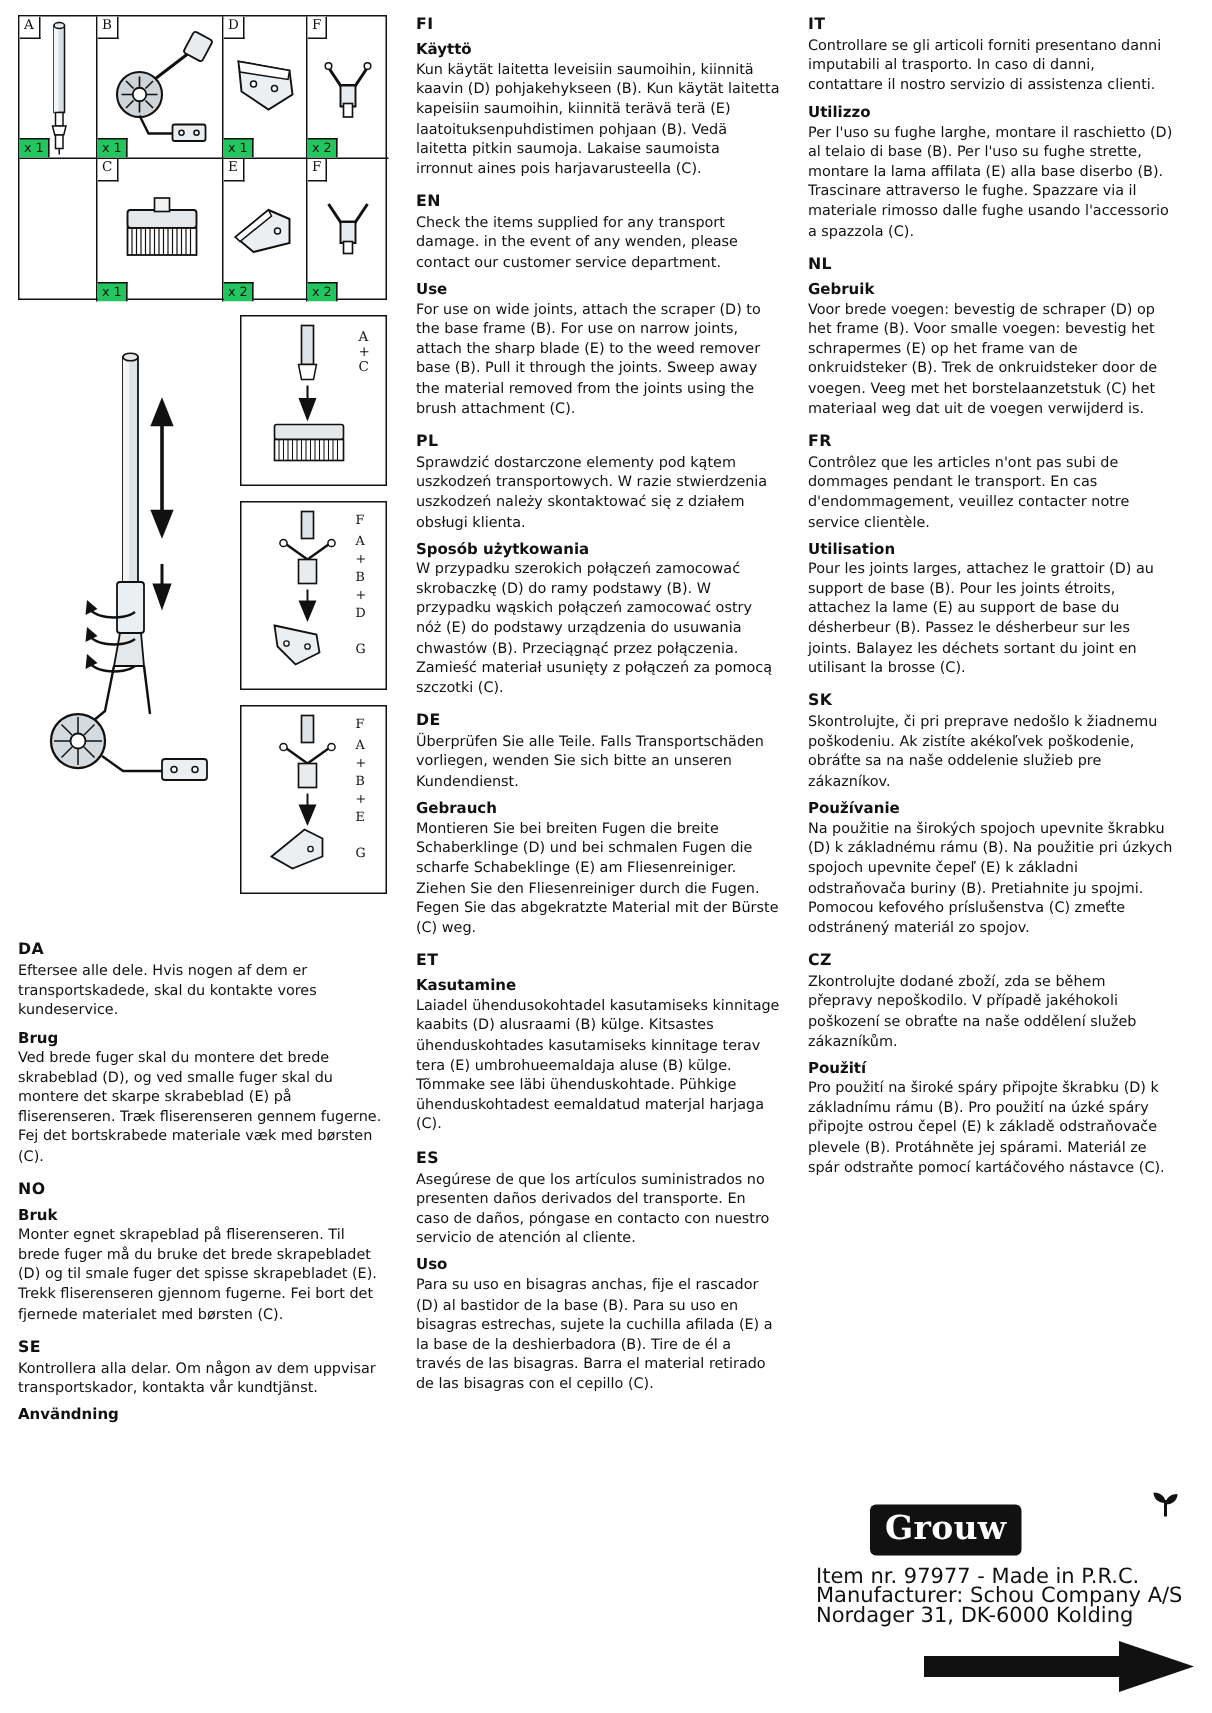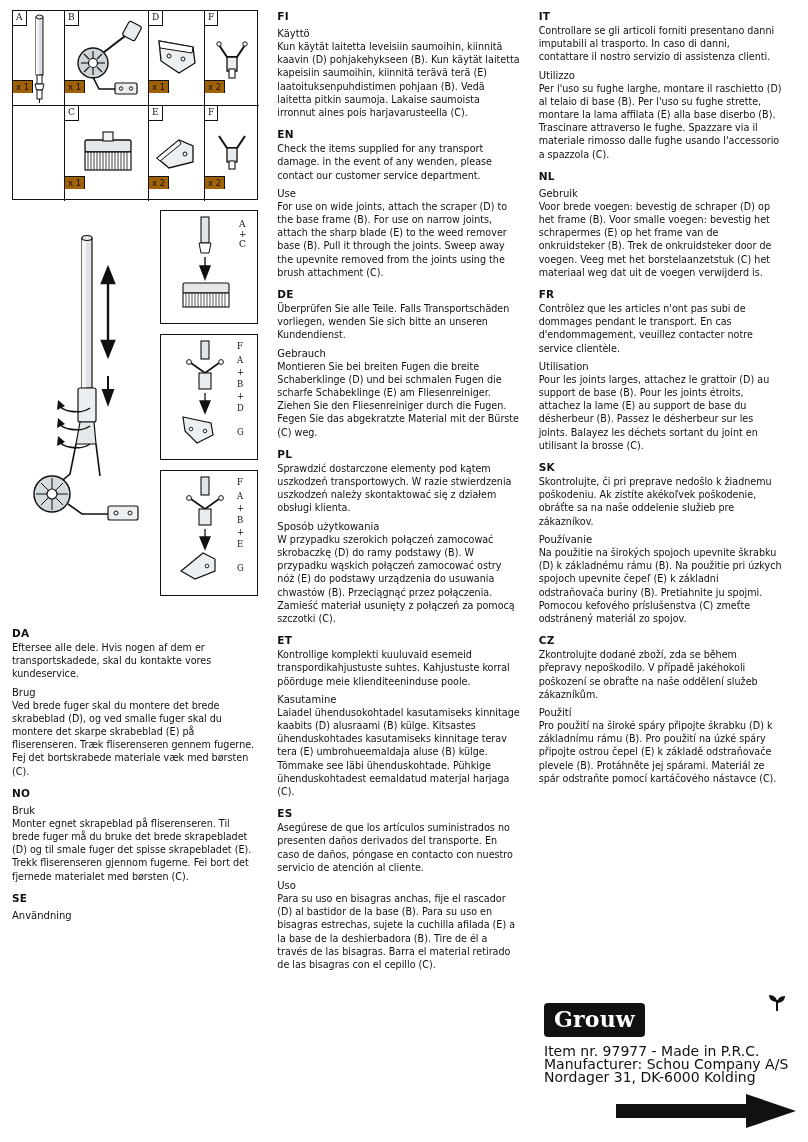--- a/index.html
+++ b/index.html
@@ -56,27 +56,27 @@
     border-bottom: 1.2px solid #111;
     font-size: 9px;
     line-height: 1;
     padding: 2px 3px 3px 3px;
     background: #fff;
     font-family: "DejaVu Serif", serif;
     z-index: 3;
   }
   .cell .qty {
     position: absolute;
-    left: 0; bottom: 12px;
+    left: 0; bottom: 0;
     border-right: 1.2px solid #111;
     border-top: 1.2px solid #111;
     font-size: 8.5px;
     line-height: 1;
     padding: 2px 3px;
-    background: #a16207;
+    background: #22c55e;
     z-index: 3;
   }
   .cell .art {
     position: absolute;
     inset: 0;
   }
 
   .main-fig {
     margin-top: 8px;
     width: 246px;
@@ -93,39 +93,39 @@
   .lang { margin-bottom: 2px; }
   .lang-code {
     font-size: 10.5px;
     font-weight: bold;
     margin-top: 9px;
     margin-bottom: 2px;
     letter-spacing: .3px;
   }
   .sub-head {
     font-size: 10px;
-    font-weight: normal;
+    font-weight: bold;
     margin-top: 6px;
     margin-bottom: 1px;
   }
   p.body {
     font-size: 9.6px;
     line-height: 13.2px;
     margin: 0 0 2px 0;
     text-align: left;
   }
 
   
   .footer {
     position: absolute;
     right: 14px;
     bottom: 58px;
     width: 250px;
   }
-  .logo-row { display: flex; align-items: center; }
+  .logo-row { display: flex; align-items: center; margin-left: 36px; }
   .logo-badge {
     background: #111;
     color: #fff;
     font-family: "DejaVu Serif", serif;
     font-weight: bold;
     font-size: 22px;
     padding: 3px 10px 5px 10px;
     border-radius: 4px;
     letter-spacing: .2px;
     position: relative;
@@ -426,56 +426,56 @@
       </div>
 
       <div class="lang">
         <div class="lang-code">NO</div>
         <div class="sub-head">Bruk</div>
         <p class="body">Monter egnet skrapeblad på fliserenseren. Til brede fuger må du bruke det brede skrapebladet (D) og til smale fuger det spisse skrapebladet (E). Trekk fliserenseren gjennom fugerne. Fei bort det fjernede materialet med børsten (C).</p>
       </div>
 
       <div class="lang">
         <div class="lang-code">SE</div>
+        <p class="body">Kontrollera alla delar. Om någon av dem uppvisar transportskador, kontakta vår kundtjänst.</p>
         <div class="sub-head">Användning</div>
       </div>
     </div>
 
     <div class="col col2">
 
       <div class="lang">
         <div class="lang-code" style="margin-top:0">FI</div>
         <div class="sub-head">Käyttö</div>
         <p class="body">Kun käytät laitetta leveisiin saumoihin, kiinnitä kaavin (D) pohjakehykseen (B). Kun käytät laitetta kapeisiin saumoihin, kiinnitä terävä terä (E) laatoituksenpuhdistimen pohjaan (B). Vedä laitetta pitkin saumoja. Lakaise saumoista irronnut aines pois harjavarusteella (C).</p>
       </div>
 
       <div class="lang">
         <div class="lang-code">EN</div>
         <p class="body">Check the items supplied for any transport damage. in the event of any wenden, please contact our customer service department.</p>
         <div class="sub-head">Use</div>
-        <p class="body">For use on wide joints, attach the scraper (D) to the base frame (B). For use on narrow joints, attach the sharp blade (E) to the weed remover base (B). Pull it through the joints. Sweep away the upevnite removed from the joints using the brush attachment (C).</p>
+        <p class="body">For use on wide joints, attach the scraper (D) to the base frame (B). For use on narrow joints, attach the sharp blade (E) to the weed remover base (B). Pull it through the joints. Sweep away the material removed from the joints using the brush attachment (C).</p>
+      </div>
+
+      <div class="lang">
+        <div class="lang-code">PL</div>
+        <p class="body">Sprawdzić dostarczone elementy pod kątem uszkodzeń transportowych. W razie stwierdzenia uszkodzeń należy skontaktować się z działem obsługi klienta.</p>
+        <div class="sub-head">Sposób użytkowania</div>
+        <p class="body">W przypadku szerokich połączeń zamocować skrobaczkę (D) do ramy podstawy (B). W przypadku wąskich połączeń zamocować ostry nóż (E) do podstawy urządzenia do usuwania chwastów (B). Przeciągnąć przez połączenia. Zamieść materiał usunięty z połączeń za pomocą szczotki (C).</p>
       </div>
 
       <div class="lang">
         <div class="lang-code">DE</div>
         <p class="body">Überprüfen Sie alle Teile. Falls Transportschäden vorliegen, wenden Sie sich bitte an unseren Kundendienst.</p>
         <div class="sub-head">Gebrauch</div>
         <p class="body">Montieren Sie bei breiten Fugen die breite Schaberklinge (D) und bei schmalen Fugen die scharfe Schabeklinge (E) am Fliesenreiniger. Ziehen Sie den Fliesenreiniger durch die Fugen. Fegen Sie das abgekratzte Material mit der Bürste (C) weg.</p>
       </div>
 
       <div class="lang">
-        <div class="lang-code">PL</div>
-        <p class="body">Sprawdzić dostarczone elementy pod kątem uszkodzeń transportowych. W razie stwierdzenia uszkodzeń należy skontaktować się z działem obsługi klienta.</p>
-        <div class="sub-head">Sposób użytkowania</div>
-        <p class="body">W przypadku szerokich połączeń zamocować skrobaczkę (D) do ramy podstawy (B). W przypadku wąskich połączeń zamocować ostry nóż (E) do podstawy urządzenia do usuwania chwastów (B). Przeciągnąć przez połączenia. Zamieść materiał usunięty z połączeń za pomocą szczotki (C).</p>
-      </div>
-
-      <div class="lang">
         <div class="lang-code">ET</div>
-        <p class="body">Kontrollige komplekti kuuluvaid esemeid transpordikahjustuste suhtes. Kahjustuste korral pöörduge meie klienditeeninduse poole.</p>
         <div class="sub-head">Kasutamine</div>
         <p class="body">Laiadel ühendusokohtadel kasutamiseks kinnitage kaabits (D) alusraami (B) külge. Kitsastes ühenduskohtades kasutamiseks kinnitage terav tera (E) umbrohueemaldaja aluse (B) külge. Tõmmake see läbi ühenduskohtade. Pühkige ühenduskohtadest eemaldatud materjal harjaga (C).</p>
       </div>
 
       <div class="lang">
         <div class="lang-code">ES</div>
         <p class="body">Asegúrese de que los artículos suministrados no presenten daños derivados del transporte. En caso de daños, póngase en contacto con nuestro servicio de atención al cliente.</p>
         <div class="sub-head">Uso</div>
         <p class="body">Para su uso en bisagras anchas, fije el rascador (D) al bastidor de la base (B). Para su uso en bisagras estrechas, sujete la cuchilla afilada (E) a la base de la deshierbadora (B). Tire de él a través de las bisagras. Barra el material retirado de las bisagras con el cepillo (C).</p>
       </div>

